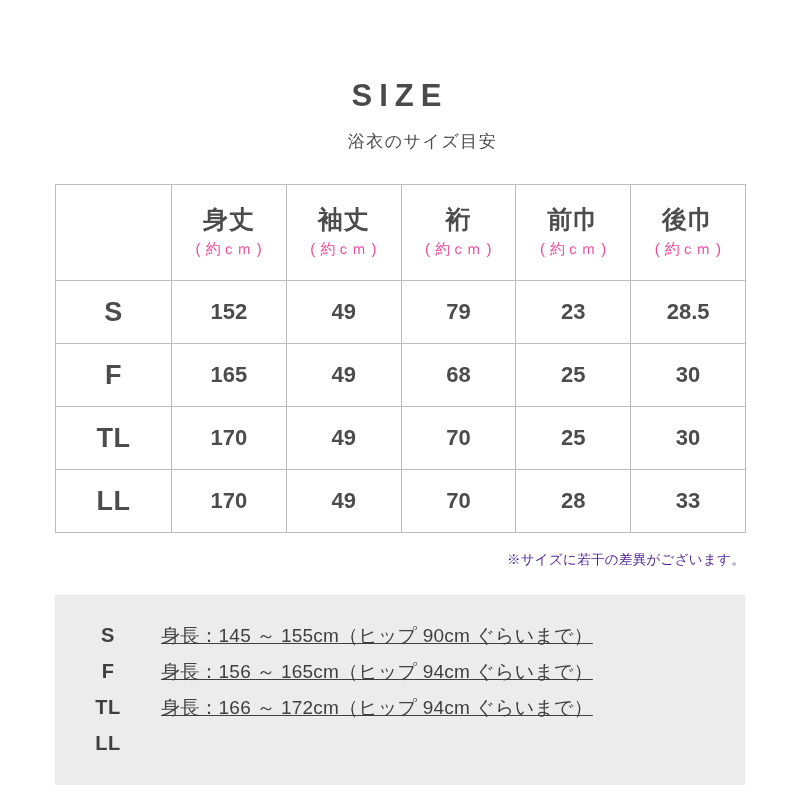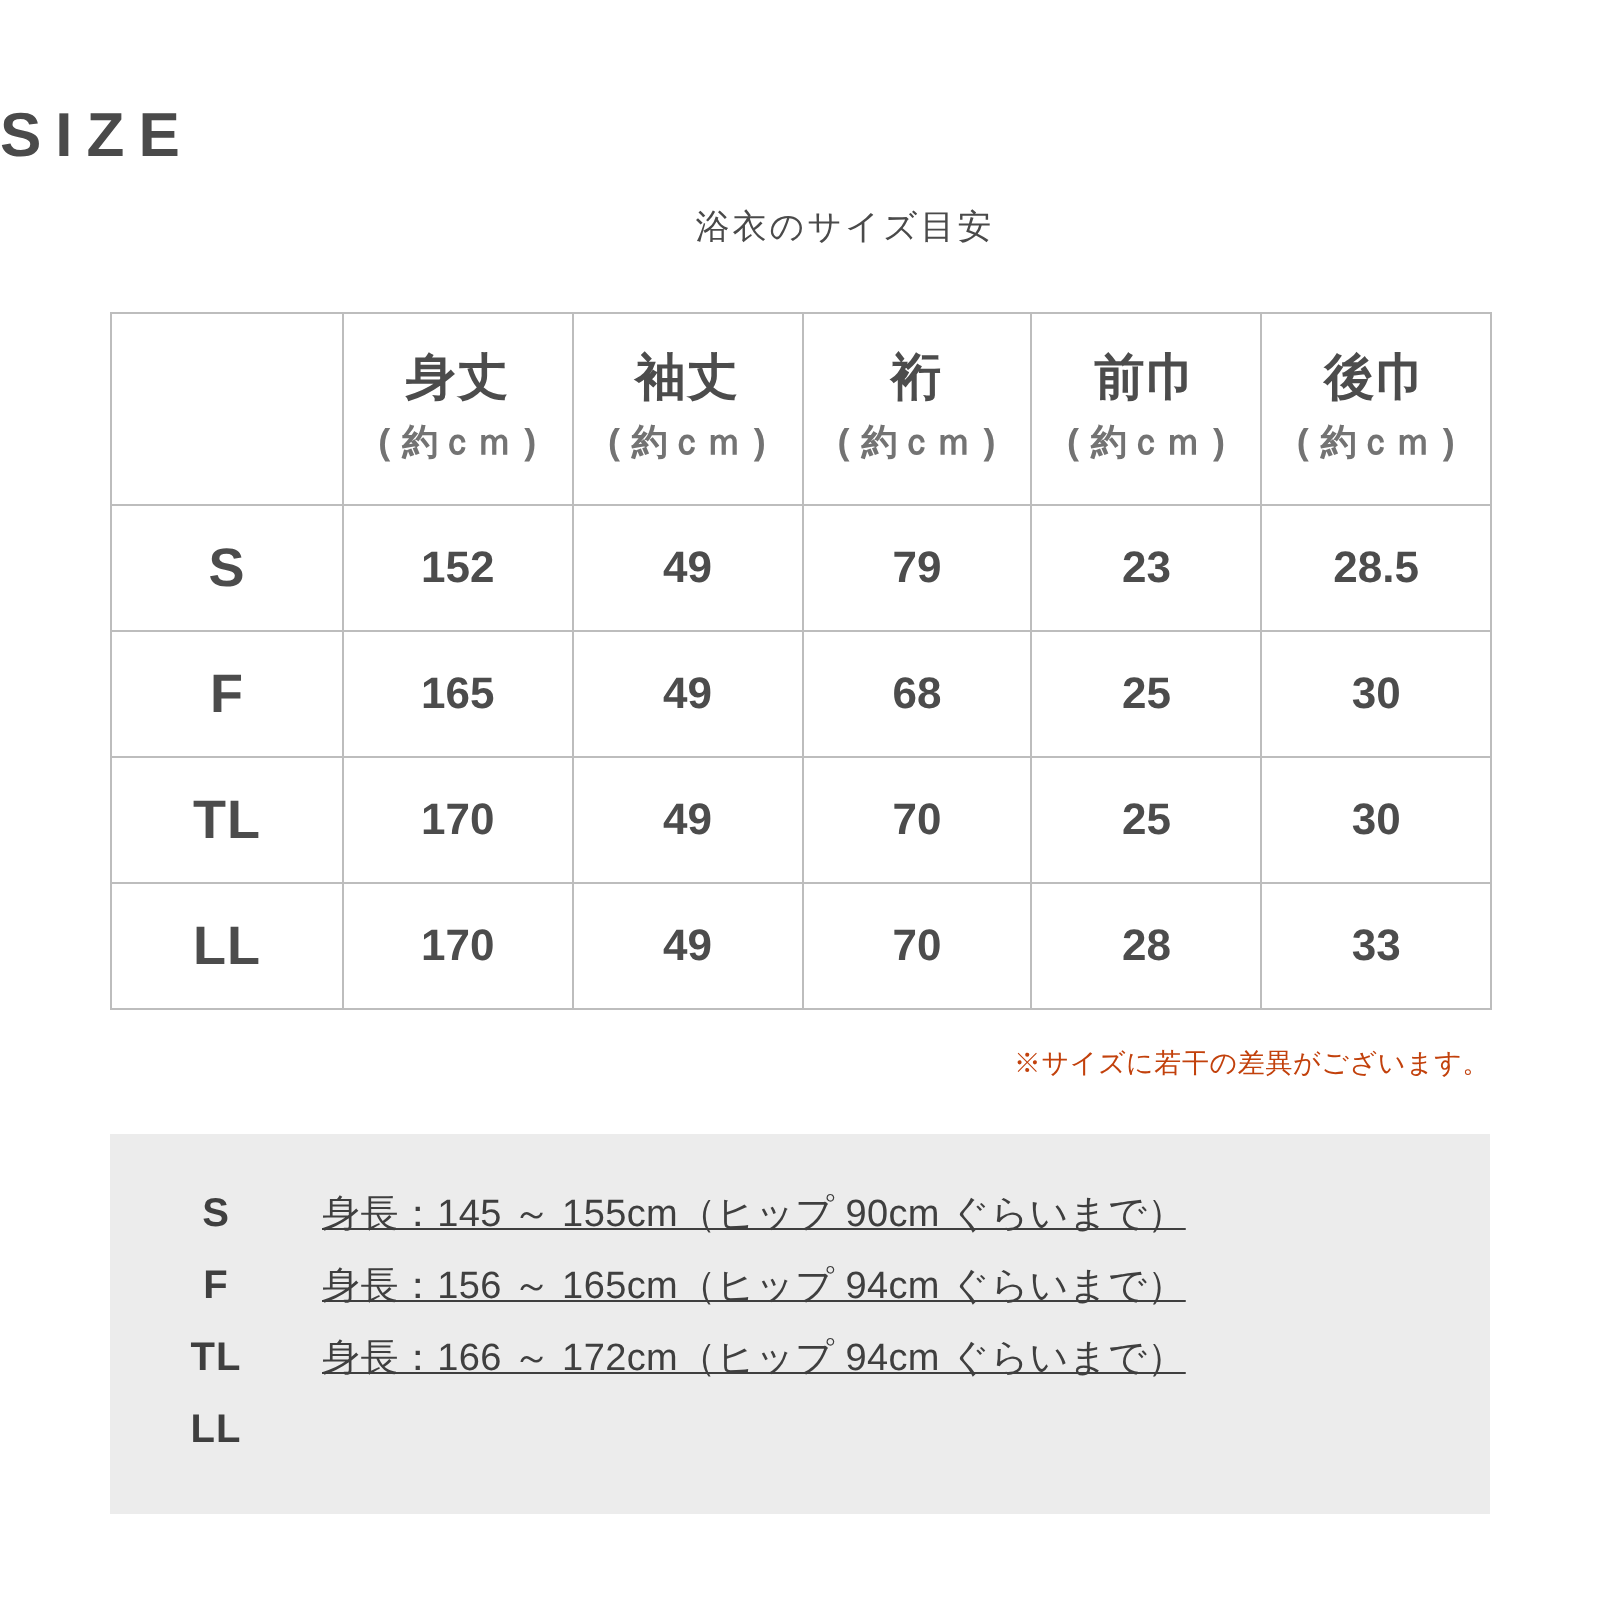--- a/index.html
+++ b/index.html
@@ -16,25 +16,26 @@
     overflow: hidden;
   }
   .page {
     position: relative;
     width: 800px;
     height: 800px;
   }
 
   
   .title {
+    text-align: center;
     font-size: 31px;
     font-weight: bold;
     letter-spacing: 7px;
     color: #4a4a4a;
-    margin-top: 52px;
+    margin-top: 80px;
     line-height: 1;
   }
   .subtitle {
     text-align: center;
     font-size: 17px;
     color: #4a4a4a;
     letter-spacing: 1.5px;
     margin-top: 22px;
     line-height: 1;
     padding-left: 45px;
@@ -65,44 +66,44 @@
 
   .hdr-main {
     display: block;
     font-size: 25px;
     font-weight: bold;
     letter-spacing: 1px;
     line-height: 1.1;
   }
   .hdr-sub {
     display: block;
-    font-size: 18px;
-    font-weight: bold;
+    font-size: 15px;
+    font-weight: normal;
     letter-spacing: 0.5px;
     margin-top: 6px;
-    color: #737373;
+    color: #ec4899;
   }
   .row-label {
     font-size: 27px;
     font-weight: bold;
     letter-spacing: 0.5px;
   }
   .cell-val {
     font-size: 22px;
     font-weight: bold;
   }
   .blank-cell { background: #ffffff; }
 
   
   .note {
     width: 690px;
     margin: 12px auto 0 auto;
     text-align: right;
     font-size: 13.5px;
-    color: #c2410c;
+    color: #4c1d95;
     letter-spacing: 0.3px;
   }
 
   
   .panel {
     width: 690px;
     margin: 26px auto 0 auto;
     background: #ececec;
     padding: 22px 0 24px 0;
   }

